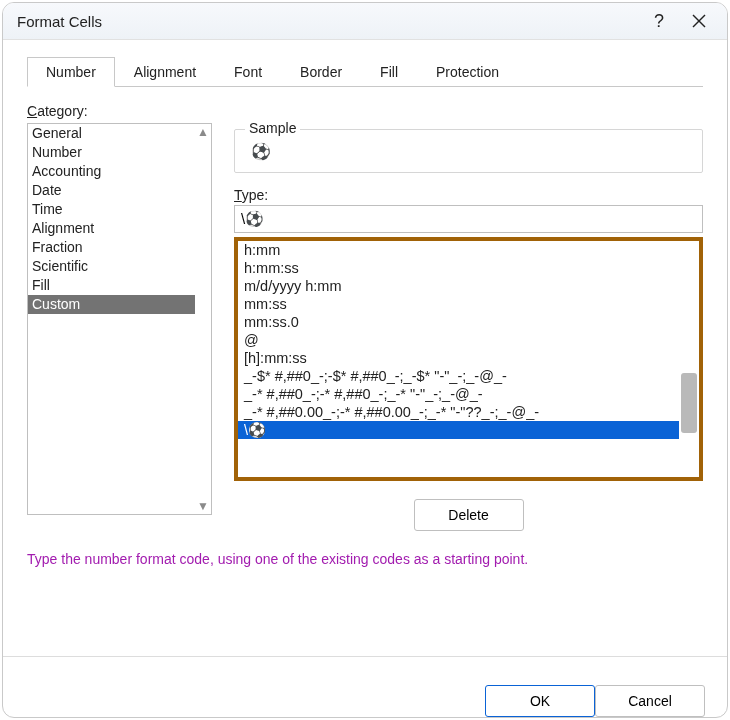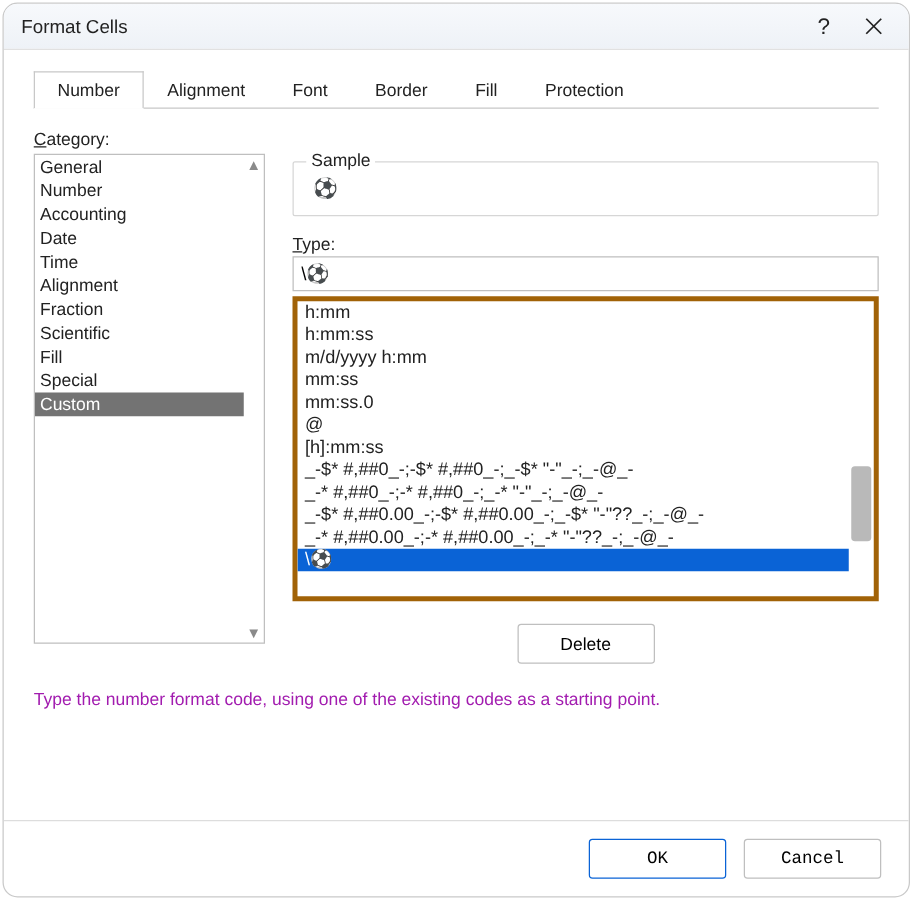--- a/index.html
+++ b/index.html
@@ -241,25 +241,23 @@
     margin-top: 20px;
     font-size: 14px;
     color: #a21caf;
   }
 
   .footer {
     height: 60px;
     border-top: 1px solid #ddd;
     background: #fafafa00;
     display: flex;
-    align-items: center;
+    align-items: flex-end;
     justify-content: flex-end;
     padding: 0 22px;
-    gap: 14px;
-    font-family: Liberation Mono, monospace;
   }
 </style>
 </head>
 <body>
 
 <div class="dialog">
 
   <div class="titlebar">
     <div class="title">Format Cells</div>
     <div class="wbtn help">?</div>
@@ -292,21 +290,20 @@
           <div class="items" id="cat-items">
               <div class="list-item">General</div>
               <div class="list-item">Number</div>
               <div class="list-item">Accounting</div>
               <div class="list-item">Date</div>
               <div class="list-item">Time</div>
               <div class="list-item">Alignment</div>
               <div class="list-item">Fraction</div>
               <div class="list-item">Scientific</div>
               <div class="list-item">Fill</div>
-              <div class="list-item">Special</div>
               <div class="list-item selected">Custom</div>
             </div>
           <div class="list-scroll">
             <div class="arrow up">▲</div>
             <div class="arrow down">▼</div>
           </div>
         </div>
       </div>
 
       <div class="right-col">
@@ -323,21 +320,20 @@
           <div class="type-items" id="type-items">
               <div class="type-item">h:mm</div>
               <div class="type-item">h:mm:ss</div>
               <div class="type-item">m/d/yyyy h:mm</div>
               <div class="type-item">mm:ss</div>
               <div class="type-item">mm:ss.0</div>
               <div class="type-item">@</div>
               <div class="type-item">[h]:mm:ss</div>
               <div class="type-item">_-$* #,##0_-;-$* #,##0_-;_-$* "-"_-;_-@_-</div>
               <div class="type-item">_-* #,##0_-;-* #,##0_-;_-* "-"_-;_-@_-</div>
-              <div class="type-item">_-$* #,##0.00_-;-$* #,##0.00_-;_-$* "-"??_-;_-@_-</div>
               <div class="type-item">_-* #,##0.00_-;-* #,##0.00_-;_-* "-"??_-;_-@_-</div>
               <div class="type-item selected">\⚽</div>
             </div>
           <div class="type-scroll">
             <div class="thumb"></div>
           </div>
         </div>
 
         <div class="delete-row">
           <button class="btn">Delete</button>

